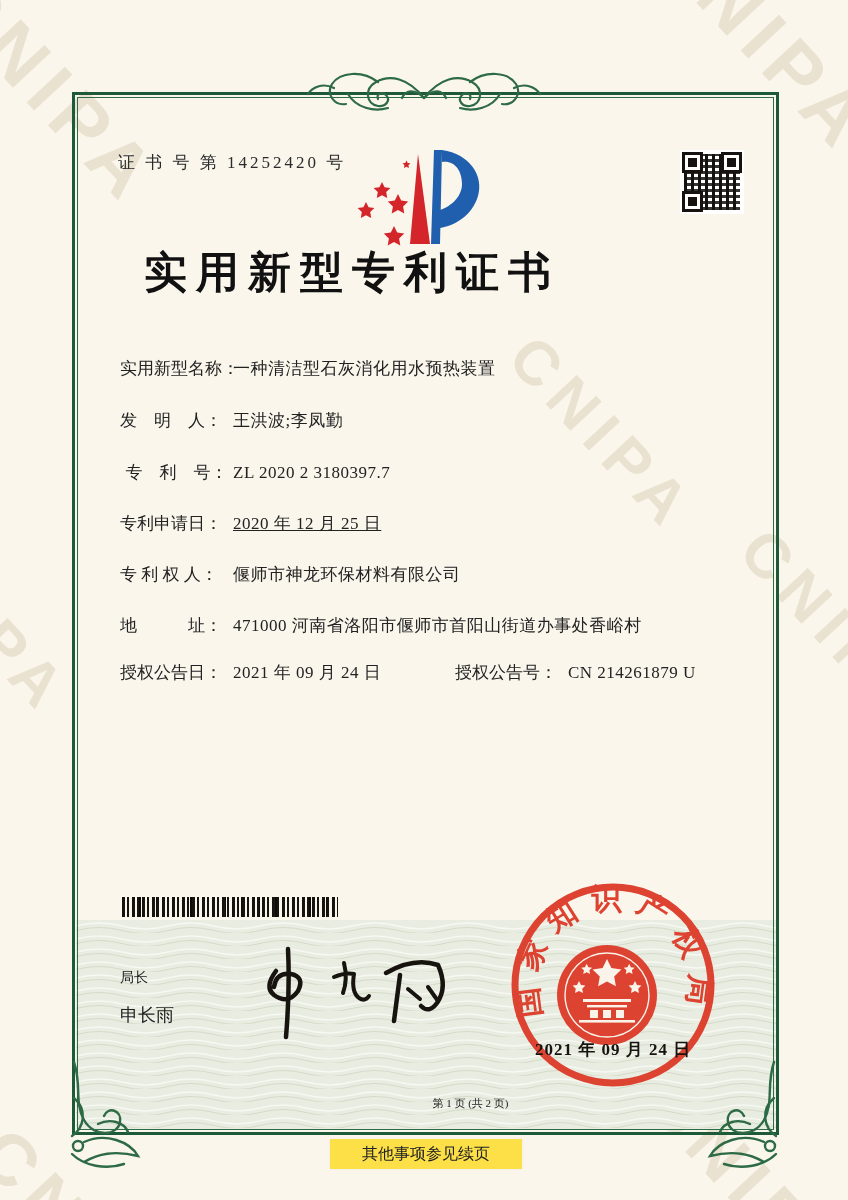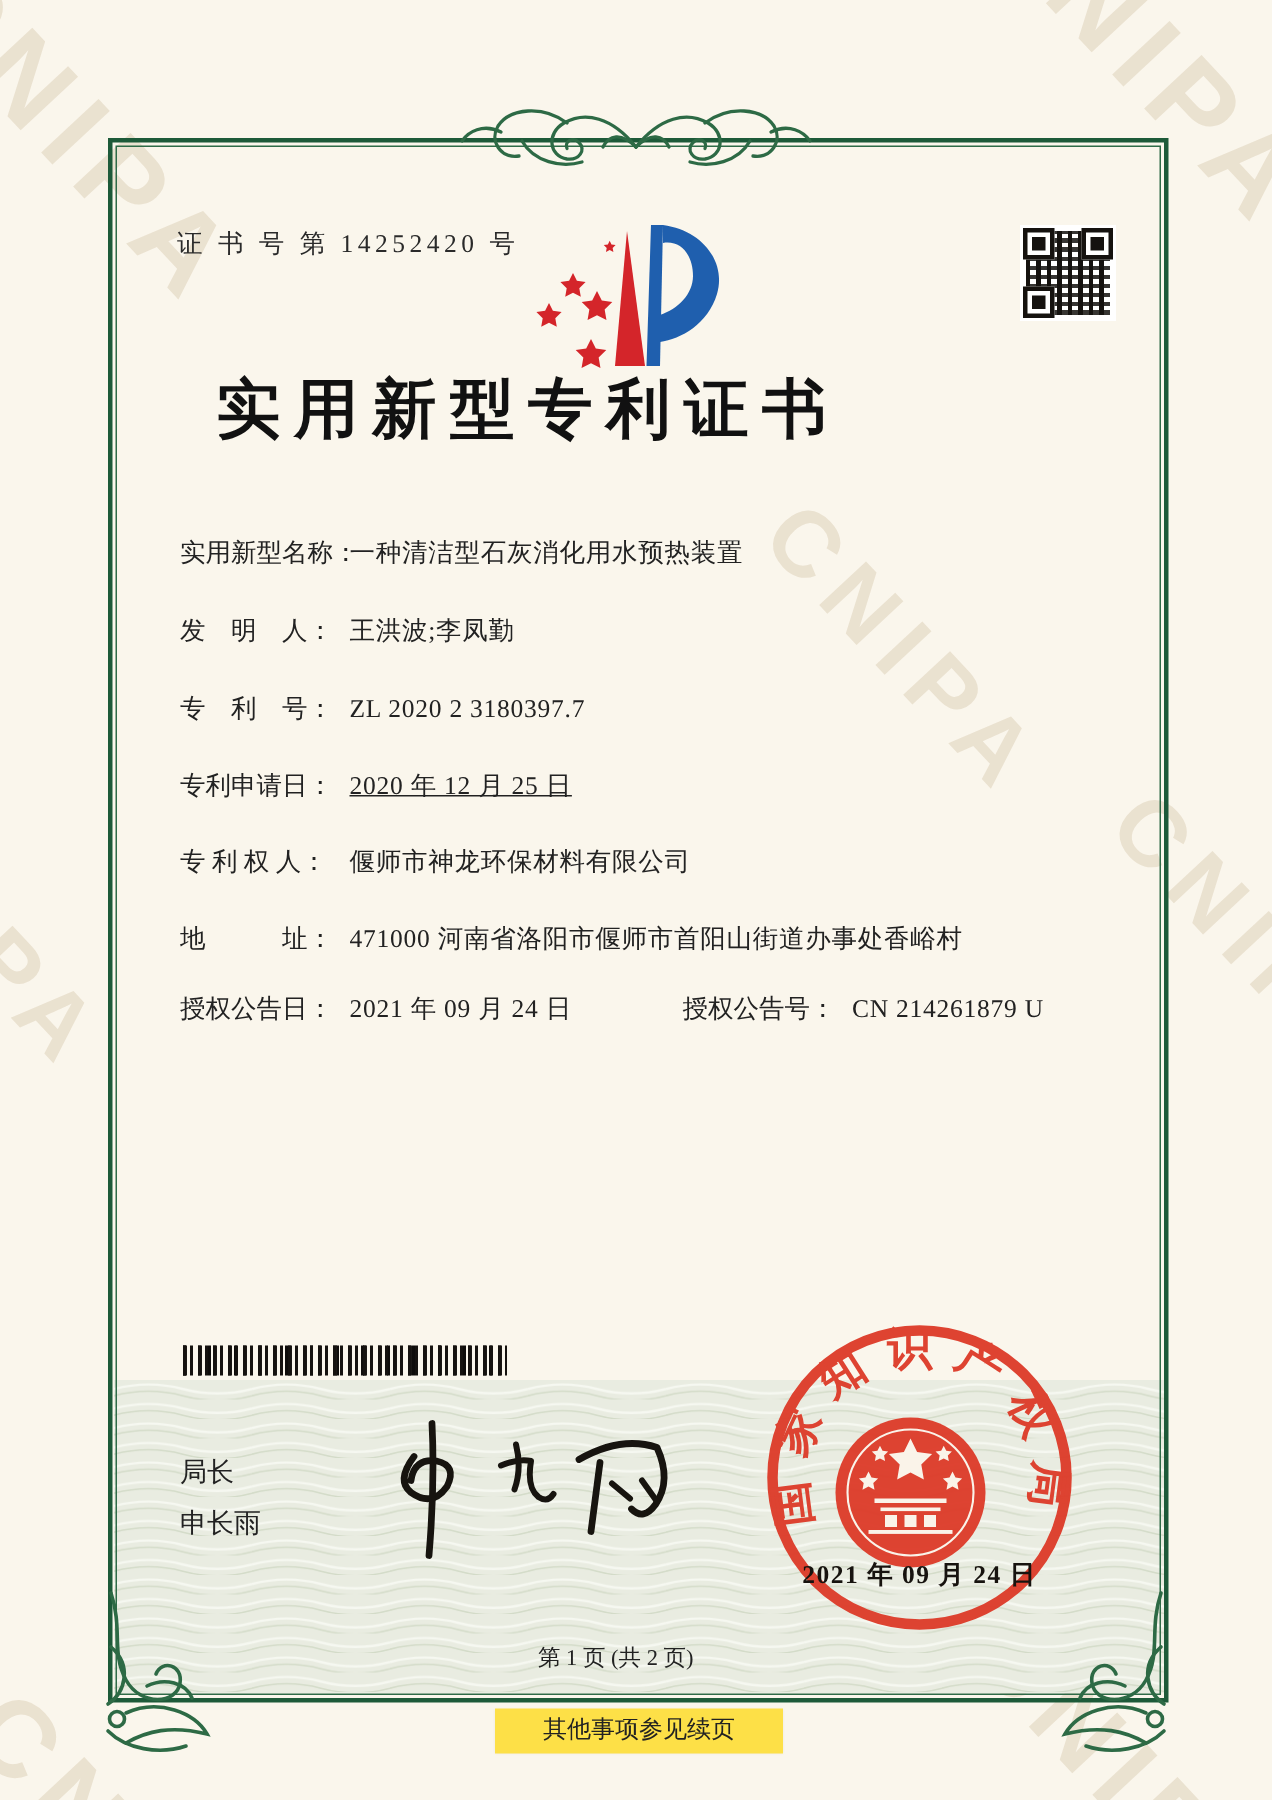--- a/index.html
+++ b/index.html
@@ -46,28 +46,28 @@
   
   .qr{left:680px;top:150px;width:64px;height:64px;z-index:4;background:#fff;}
   .qr .fill{position:absolute;left:4px;top:4px;right:4px;bottom:4px;
     background:
       repeating-linear-gradient(0deg,rgba(20,18,15,.85) 0 3px,transparent 3px 6px),
       repeating-linear-gradient(90deg,#15120f 0 3px,transparent 3px 7px);}
   .finder{position:absolute;width:15px;height:15px;border:3px solid #15120f;background:#fff;}
   .finder::after{content:"";position:absolute;left:3px;top:3px;width:9px;height:9px;background:#15120f;}
   .f1{left:2px;top:2px;} .f2{right:2px;top:2px;} .f3{left:2px;bottom:2px;}
 
-  .director{left:120px;top:969px;font-size:18px;color:#222;z-index:5;}
+  .director{left:120px;top:969px;font-size:14px;color:#222;z-index:5;}
   .director2{left:120px;top:1003px;font-size:18px;color:#222;z-index:5;}
   .signature{left:248px;top:945px;z-index:5;}
   .sealwrap{left:506px;top:878px;z-index:5;opacity:.95;}
   .sealdate{left:508px;top:1038px;width:210px;text-align:center;font-size:17px;
             font-weight:700;color:#17130f;z-index:6;letter-spacing:1px;}
-  .pagefoot{left:60px;top:1096px;width:701px;text-align:center;font-size:15px;
-            color:#222;z-index:4;}
+  .pagefoot{left:72px;top:1096px;width:701px;text-align:center;font-size:11px;
+            color:#222;z-index:4;padding-left:48px;}
   .notebox{left:330px;top:1139px;width:192px;height:30px;background:#fde047;
            z-index:4;text-align:center;line-height:30px;font-size:16px;color:#222;
            box-shadow:0 0 2px rgba(0,0,0,.06);}
 </style>
 </head>
 <body>
 
 <div class="page">
 
   <div class="wm" style="left:-14px;top:-44px;font-size:76px;">CNIPA</div>
@@ -154,21 +154,21 @@
   </div>
 
   <div class="abs title">实用新型专利证书</div>
 
   <div class="abs row" style="top:357px;">
     <span class="lbl">实用新型名称：</span><span class="val">一种清洁型石灰消化用水预热装置</span>
   </div>
   <div class="abs row" style="top:409px;">
     <span class="lbl">发　明　人：</span><span class="val">王洪波;李凤勤</span>
   </div>
-  <div class="abs row" style="top:461px;">
+  <div class="abs row" style="top:461px;text-align:center;">
     <span class="lbl">专　利　号：</span><span class="val">ZL 2020 2 3180397.7</span>
   </div>
   <div class="abs row" style="top:512px;text-decoration:underline;">
     <span class="lbl">专利申请日：</span><span class="val">2020 年 12 月 25 日</span>
   </div>
   <div class="abs row" style="top:563px;">
     <span class="lbl">专 利 权 人：</span><span class="val">偃师市神龙环保材料有限公司</span>
   </div>
   <div class="abs row" style="top:614px;">
     <span class="lbl">地　　　址：</span><span class="val">471000 河南省洛阳市偃师市首阳山街道办事处香峪村</span>

